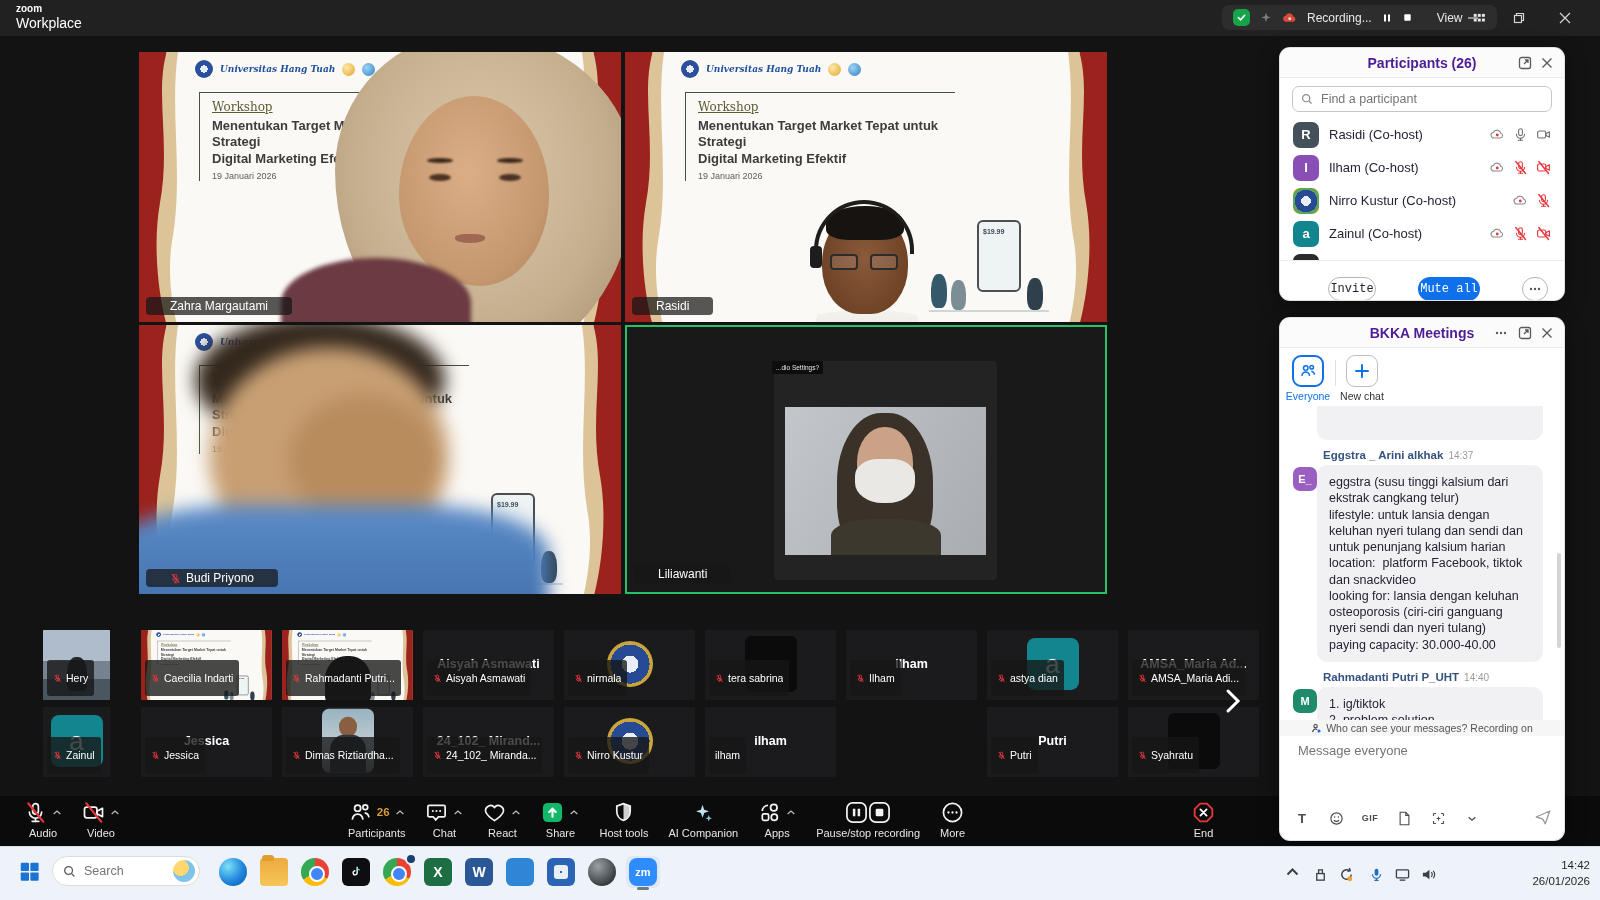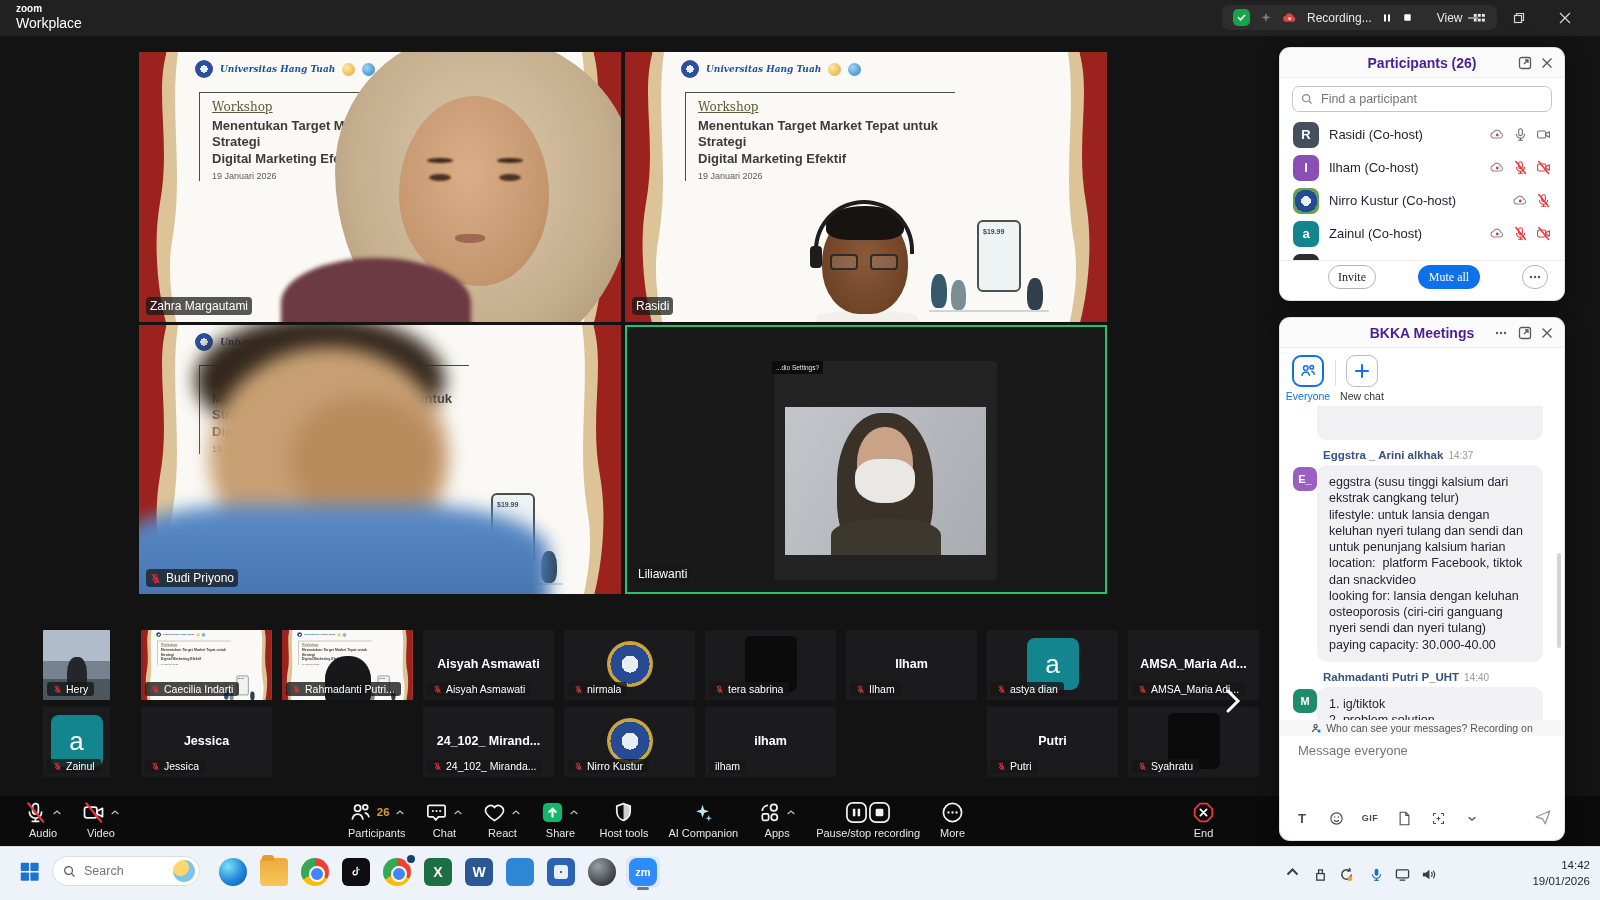--- a/index.html
+++ b/index.html
@@ -15,21 +15,21 @@
   .brand .b2{font-size:14px;font-weight:400;display:block;margin-top:2px;}
   .recpill{position:absolute;left:1222px;top:5px;height:25px;background:#2d2d2d;border-radius:7px;display:flex;align-items:center;gap:9px;padding:0 11px;color:#e9e9e9;font-size:12px;}
   .recpill .sh{width:17px;height:17px;border-radius:5px;background:#17a34a;display:flex;align-items:center;justify-content:center;}
   .recpill .spark{color:#7d7d7d;font-size:13px;}
   .rec-cloud{color:#d64a3a;}
   .winctl{position:absolute;top:0;height:36px;width:46px;display:flex;align-items:center;justify-content:center;color:#d6d6d6;}
   
   #stage{position:absolute;left:0;top:36px;width:1600px;height:760px;background:#131313;}
   .vtile{position:absolute;background:#1b1b1d;overflow:hidden;}
   .vtile.active{border:2px solid #27c16b;}
-  .vpill{position:absolute;left:7px;bottom:7px;background:rgba(22,22,22,.72);color:#fff;font-size:12px;padding:2px 4px;border-radius:4px;display:flex;align-items:center;gap:5px;white-space:nowrap;z-index:30;}
+  .vpill{position:absolute;left:7px;bottom:7px;background:rgba(22,22,22,.72);color:#fff;font-size:12px;padding:2px 24px;border-radius:4px;display:flex;align-items:center;gap:5px;white-space:nowrap;z-index:30;}
   .vpill .mi{width:11px;height:11px;color:#e8373d;}
   
   .slide-host{position:absolute;overflow:hidden;}
   .slide-root{position:absolute;left:0;top:0;width:482px;height:270px;background:#fbf9f5;}
   .mini .slide-root{transform:scale(.2717);transform-origin:0 0;}
   .rib{position:absolute;top:0;height:270px;width:52px;}
   .rib.l{left:0;}
   .rib.r{right:0;transform:scaleX(-1);}
   .logorow{position:absolute;left:56px;top:8px;display:flex;align-items:center;gap:7px;}
   .emb{width:18px;height:18px;border-radius:50%;background:radial-gradient(circle,#e8eef8 0 28%,#2b4f9e 28% 72%,#c9a43c 72% 100%);}
@@ -69,21 +69,21 @@
   
   .sswin{position:absolute;left:147px;top:34px;width:223px;height:219px;background:#232323;border-radius:4px;}
   .sstip{position:absolute;left:-2px;top:0;height:13px;background:#0d0d0d;color:#e8e8e8;font-size:6.5px;display:flex;align-items:center;padding:0 4px;white-space:nowrap;z-index:5;}
   .ssvid{position:absolute;left:11px;top:46px;width:201px;height:148px;background:linear-gradient(120deg,#c3c7cb,#b3b7bb 60%,#a9adb2);overflow:hidden;}
   .hair3{position:absolute;left:52px;top:6px;width:96px;height:150px;background:#3a3129;border-radius:46% 46% 40% 40%;}
   .face3{position:absolute;left:72px;top:20px;width:56px;height:74px;background:#c9a288;border-radius:48%;}
   .mask3{position:absolute;left:70px;top:52px;width:60px;height:44px;background:#e9e8e4;border-radius:38% 38% 46% 46%;}
   .body3{position:absolute;left:46px;top:112px;width:110px;height:40px;background:#3d382e;border-radius:40% 40% 0 0;}
   
   .fs-tile{position:absolute;height:70px;background:#1b1b1d;overflow:hidden;border-radius:1px;}
-  .fs-pill{position:absolute;left:4px;bottom:4px;background:rgba(22,22,22,.78);color:#fff;font-size:10.5px;padding:1px 6px;border-radius:3px;display:flex;align-items:center;gap:4px;max-width:92%;z-index:8;}
+  .fs-pill{position:absolute;left:4px;bottom:4px;background:rgba(22,22,22,.78);color:#fff;font-size:10.5px;padding:12px 6px;border-radius:3px;display:flex;align-items:center;gap:4px;max-width:92%;z-index:8;}
   .fs-pill i{font-style:normal;white-space:nowrap;overflow:hidden;text-overflow:ellipsis;}
   .fs-pill .mi{width:9px;height:9px;color:#e8373d;flex:none;}
   .cname{position:absolute;left:0;right:0;top:50%;transform:translateY(-58%);text-align:center;color:#fff;font-weight:700;font-size:12.5px;white-space:nowrap;overflow:hidden;}
   .sq-avatar{position:absolute;left:50%;top:50%;transform:translate(-50%,-52%);width:52px;height:52px;border-radius:8px;background:#12858e;color:#fff;font-size:26px;display:flex;align-items:center;justify-content:center;}
   .logo-circle{position:absolute;left:50%;top:50%;transform:translate(-50%,-52%);width:46px;height:46px;border-radius:50%;background:radial-gradient(circle,#e8eef8 0 26%,#274a94 26% 60%,#caa43c 60% 74%,#1c3a77 74% 100%);}
   .darksq{position:absolute;left:50%;top:50%;transform:translate(-50%,-52%);width:52px;height:56px;border-radius:6px;background:#0b0b0c;}
   .photo-out{position:absolute;inset:0;background:linear-gradient(#aebccb 0 45%,#76828f 45% 70%,#4c565f 70% 100%);}
   .photo-out .fig-dark{position:absolute;left:50%;top:38%;transform:translateX(-50%);width:20px;height:34px;background:#23272c;border-radius:45% 45% 20% 20%;}
   .portrait{position:absolute;left:50%;top:50%;transform:translate(-50%,-52%);width:52px;height:64px;border-radius:7px;overflow:hidden;background:linear-gradient(#97b3c0,#c2cdd2 55%,#77848c);}
   .portrait .phead{position:absolute;left:17px;top:8px;width:18px;height:20px;background:#8a5f41;border-radius:48%;}
@@ -111,21 +111,21 @@
   .searchbox input{border:none;outline:none;flex:1;font-size:12.5px;color:#232333;font-family:"Liberation Sans",sans-serif;background:transparent;}
   .prows{position:absolute;left:0;top:70px;width:284px;height:142px;overflow:hidden;}
   .prow{display:flex;align-items:center;height:33px;padding:0 13px;}
   .pav{width:26px;height:26px;border-radius:7px;color:#fff;font-size:13px;font-weight:700;display:flex;align-items:center;justify-content:center;flex:none;}
   .pav.logo{background:radial-gradient(circle,#e8eef8 0 26%,#274a94 26% 62%,#5aa55a 62% 78%,#caa43c 78% 100%);}
   .pname{margin-left:10px;font-size:13px;color:#232333;flex:1;white-space:nowrap;overflow:hidden;text-overflow:ellipsis;}
   .picos{display:flex;gap:8px;align-items:center;}
   .picos .pi{width:15px;height:15px;}
   .pi.gray{color:#6f6f6f;} .pi.red{color:#e8373d;}
   .p-foot{position:absolute;left:0;bottom:0;width:284px;height:40px;border-top:1px solid #ececec;background:#fff;}
-  .btn{position:absolute;top:4px;height:24px;border-radius:12px;font-size:12px;display:flex;align-items:center;justify-content:center;font-family:Liberation Serif, serif;}
+  .btn{position:absolute;top:16px;height:24px;border-radius:12px;font-size:12px;display:flex;align-items:center;justify-content:center;font-family:Liberation Mono, monospace;}
   .btn.outline{border:1px solid #b5b5b5;background:#fff;color:#232333;}
   .btn.blue{background:#0e71eb;color:#fff;border:none;}
   
   .tabs{position:absolute;left:0;top:30px;width:284px;height:58px;background:#fff;}
   .tabbtn{position:absolute;top:7px;width:32px;height:32px;border-radius:9px;display:flex;align-items:center;justify-content:center;}
   .tabbtn.sel{border:2px solid #0e71eb;color:#0e71eb;}
   .tabbtn.plain{border:1px solid #bdbdbd;color:#0e71eb;}
   .tablabel{position:absolute;top:42px;font-size:10.5px;text-align:center;}
   .tabdiv{position:absolute;left:55px;top:12px;width:1px;height:26px;background:#e0e0e0;}
   .msgs{position:absolute;left:0;top:88px;width:284px;height:318px;overflow:hidden;}
@@ -641,20 +641,38 @@
                 <g fill="none" stroke="#e8373d" stroke-width="2.2">
                   <rect x="9" y="2.8" width="6" height="11" rx="3"></rect>
                   <path d="M5.6 11.6a6.4 6.4 0 0 0 12.8 0M12 18v3.2"></path>
                 </g>
                 <path d="M4.5 2.5L20 21.5" stroke="#e8373d" stroke-width="2.6"></path>
               </svg>
             </span>
             <i>Jessica</i>
           </span>
         </div>
+        <div class="fs-tile" style="left: 282px; width: 131px;">
+          <div class="portrait">
+            <div class="phead"></div>
+            <div class="pvest"></div>
+          </div>
+          <span class="fs-pill">
+            <span class="mi">
+              <svg viewBox="0 0 24 24" width="9" height="9">
+                <g fill="none" stroke="#e8373d" stroke-width="2.2">
+                  <rect x="9" y="2.8" width="6" height="11" rx="3"></rect>
+                  <path d="M5.6 11.6a6.4 6.4 0 0 0 12.8 0M12 18v3.2"></path>
+                </g>
+                <path d="M4.5 2.5L20 21.5" stroke="#e8373d" stroke-width="2.6"></path>
+              </svg>
+            </span>
+            <i>Dimas Riztiardha...</i>
+          </span>
+        </div>
         <div class="fs-tile" style="left: 423px; width: 131px;">
           <span class="cname">24_102_ Mirand...</span>
           <span class="fs-pill">
             <span class="mi">
               <svg viewBox="0 0 24 24" width="9" height="9">
                 <g fill="none" stroke="#e8373d" stroke-width="2.2">
                   <rect x="9" y="2.8" width="6" height="11" rx="3"></rect>
                   <path d="M5.6 11.6a6.4 6.4 0 0 0 12.8 0M12 18v3.2"></path>
                 </g>
                 <path d="M4.5 2.5L20 21.5" stroke="#e8373d" stroke-width="2.6"></path>
@@ -1305,18 +1323,18 @@
           </svg>
         </span>
       <span class="tray-ic" style="right:164px">
           <svg viewBox="0 0 16 16">
             <path d="M2 6v4h3l4 3V3L5 6H2z" fill="#3a3f46"></path>
             <path d="M11 5.5a4 4 0 0 1 0 5M13 4a6.5 6.5 0 0 1 0 8" fill="none" stroke="#3a3f46" stroke-width="1.2"></path>
           </svg>
         </span>
       <div class="clock">
         <div>14:42</div>
-        <div>19/01/2026</div>
+        <div>26/01/2026</div>
       </div>
     </div>
   </div>
 
 </div>
 
 </body></html>

